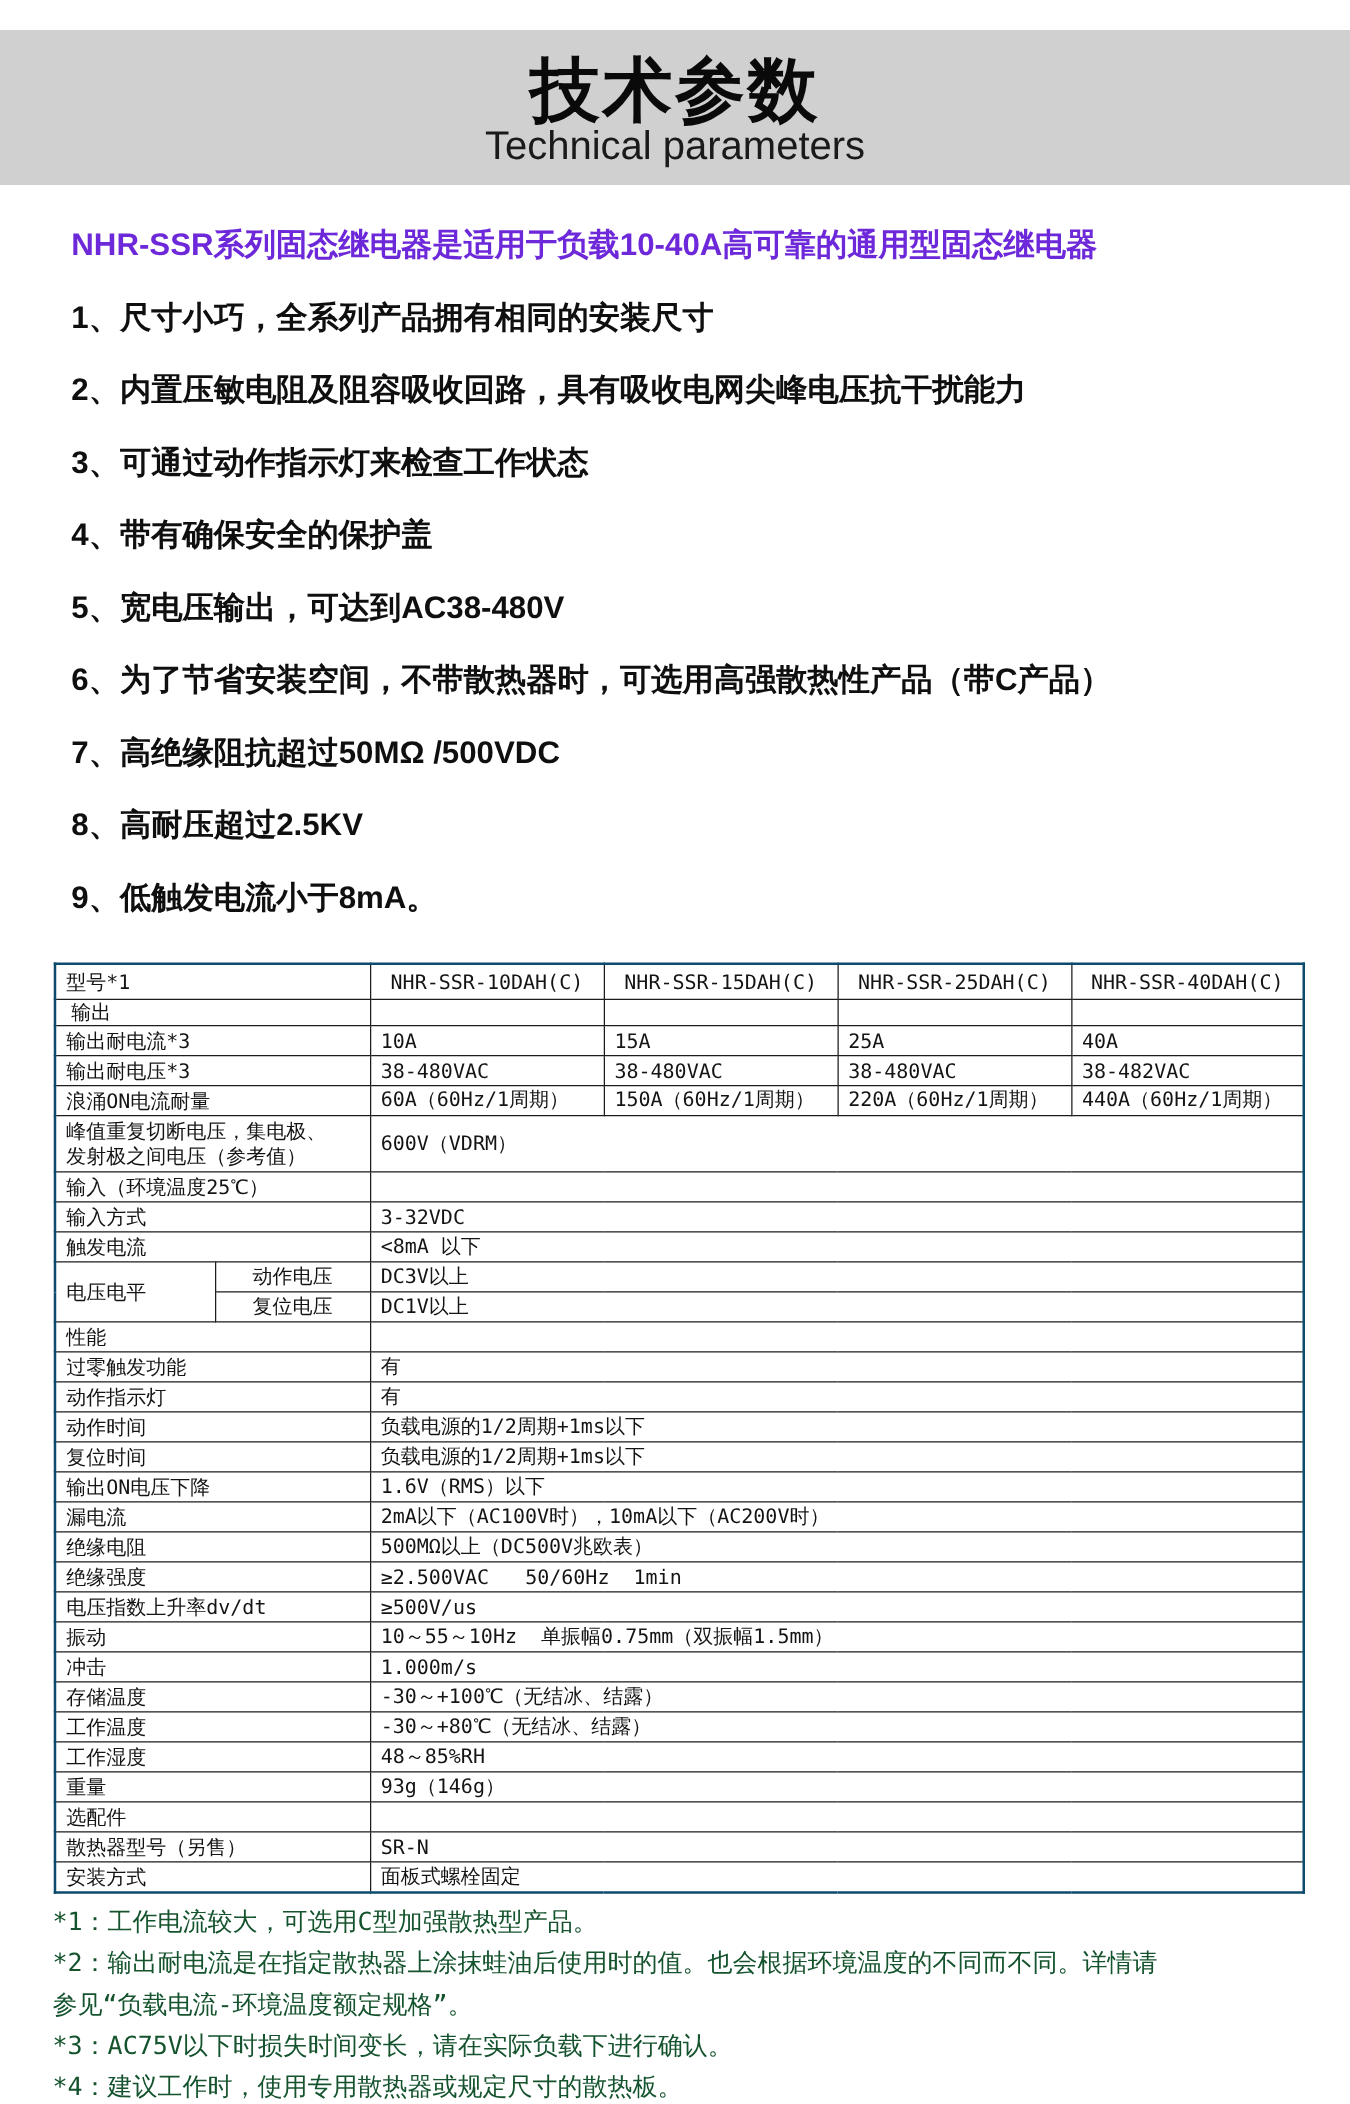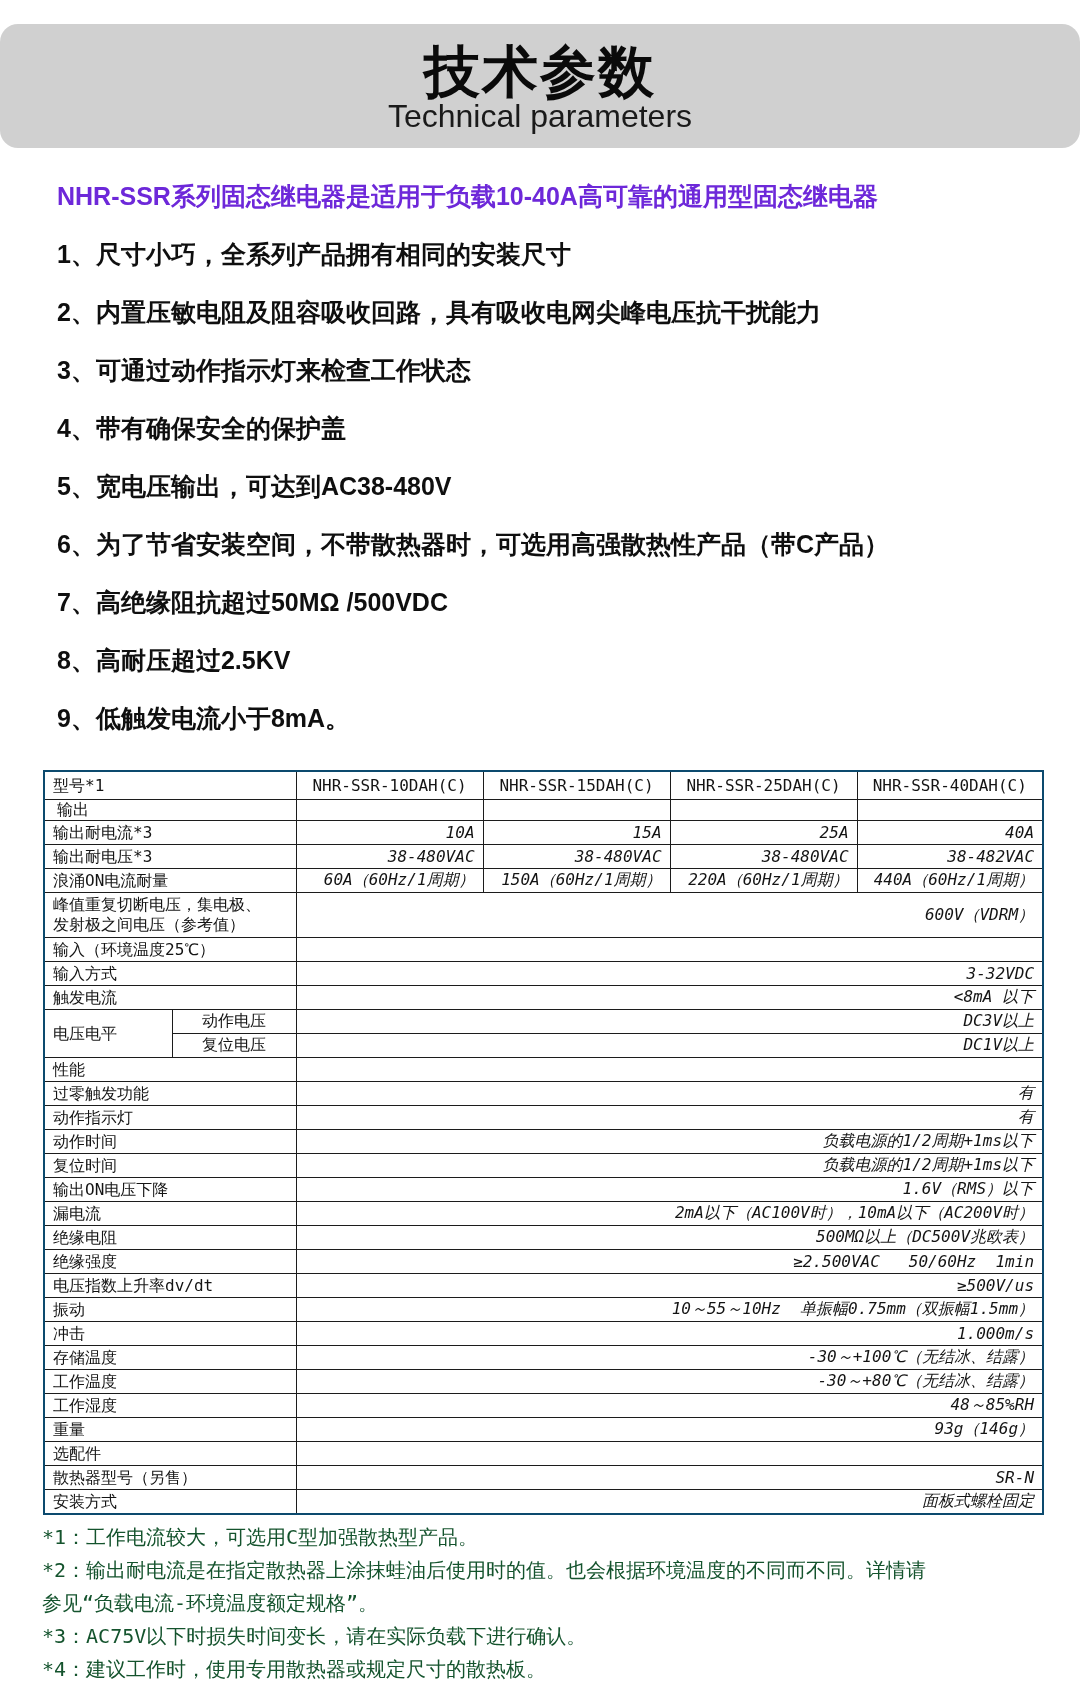--- a/index.html
+++ b/index.html
@@ -40,34 +40,34 @@
   table.spec td {
     border:1px solid #1c1c1c;
     padding:0 8px; height:23px;
     vertical-align:middle; overflow:hidden;
   }
   table.spec tr.hdr td { height:27px; }
   table.spec tr.secout td { height:20px;padding-left:12px; }
   table.spec tr.tall td { height:44px; }
   td.lbl { text-align:left; white-space:pre-line; line-height:20px; }
   td.model { text-align:center; white-space:pre; }
-  td.val { text-align:right; white-space:pre;font-style:italic; }
+  td.val { text-align:left; white-space:pre; }
   td.sub { text-align:center; white-space:pre; }
   td.tall-val { vertical-align:top; padding-top:3px; }
   
   .footnotes { margin:6px 0 0 42px; }
   .footnote {
     margin:0; font-size:20px; line-height:33px; color:#14532d;
     font-family:"DejaVu Sans Mono", monospace; white-space:pre;
   }
 </style>
 </head>
 <body>
 
-<div class="band" style="background: rgb(208, 208, 208); border-radius: 18px;">
+<div class="band" style="background: rgb(208, 208, 208);">
   <div class="title">技术参数</div>
   <div class="subtitle">Technical parameters</div>
 </div>
 
 <div class="content">
   <p class="intro">NHR-SSR系列固态继电器是适用于负载10-40A高可靠的通用型固态继电器</p>
   <p class="feature">1、尺寸小巧，全系列产品拥有相同的安装尺寸</p>
   <p class="feature">2、内置压敏电阻及阻容吸收回路，具有吸收电网尖峰电压抗干扰能力</p>
   <p class="feature">3、可通过动作指示灯来检查工作状态</p>
   <p class="feature">4、带有确保安全的保护盖</p>

